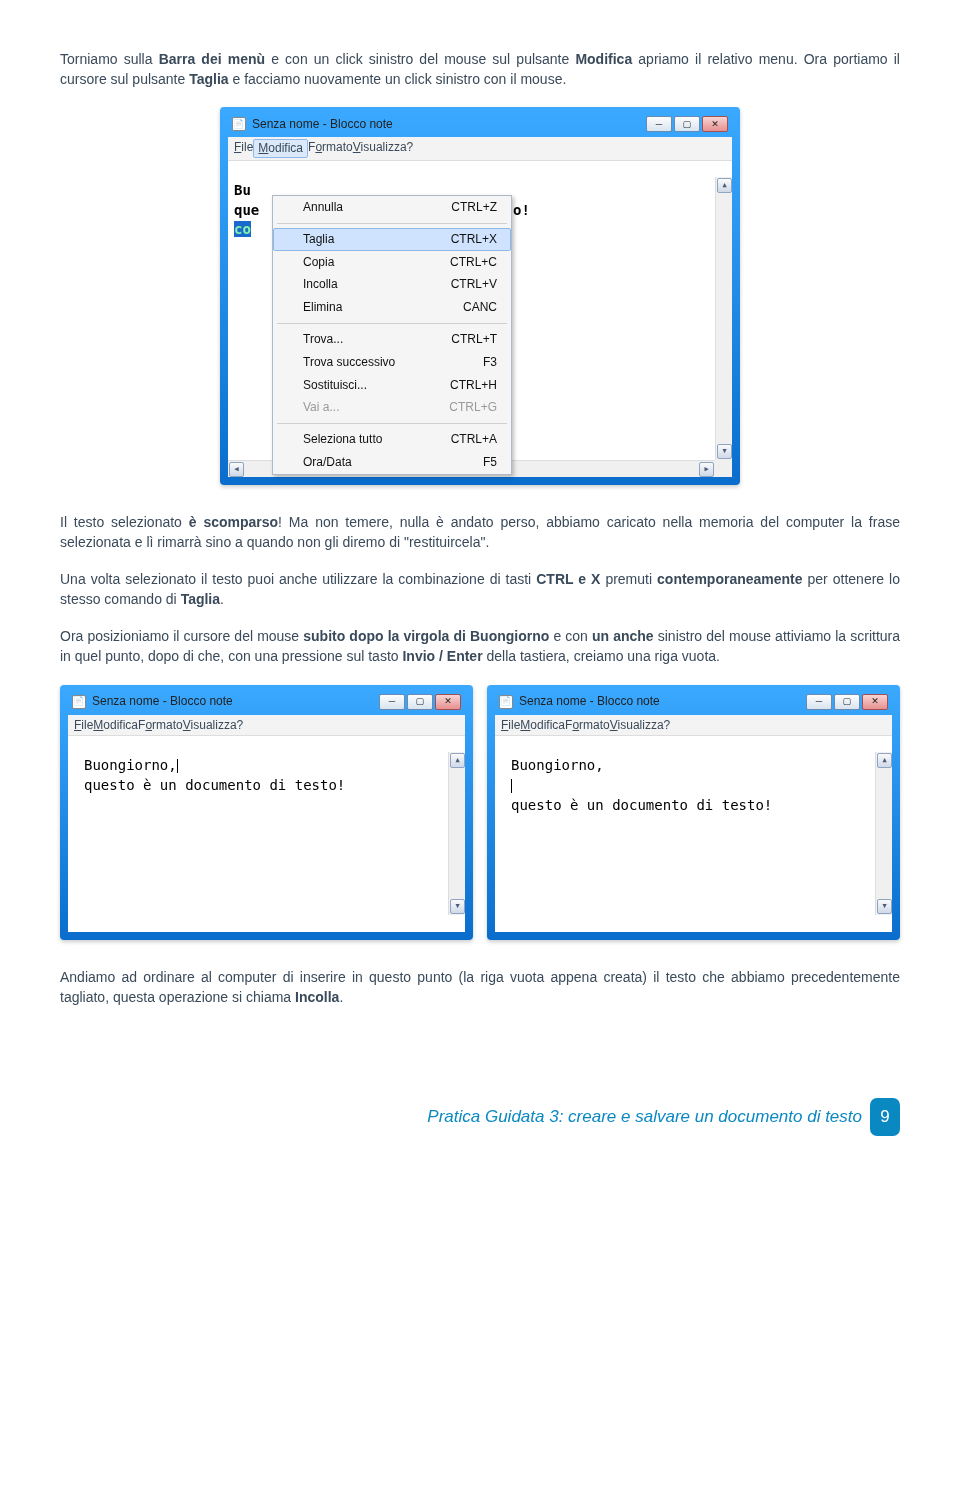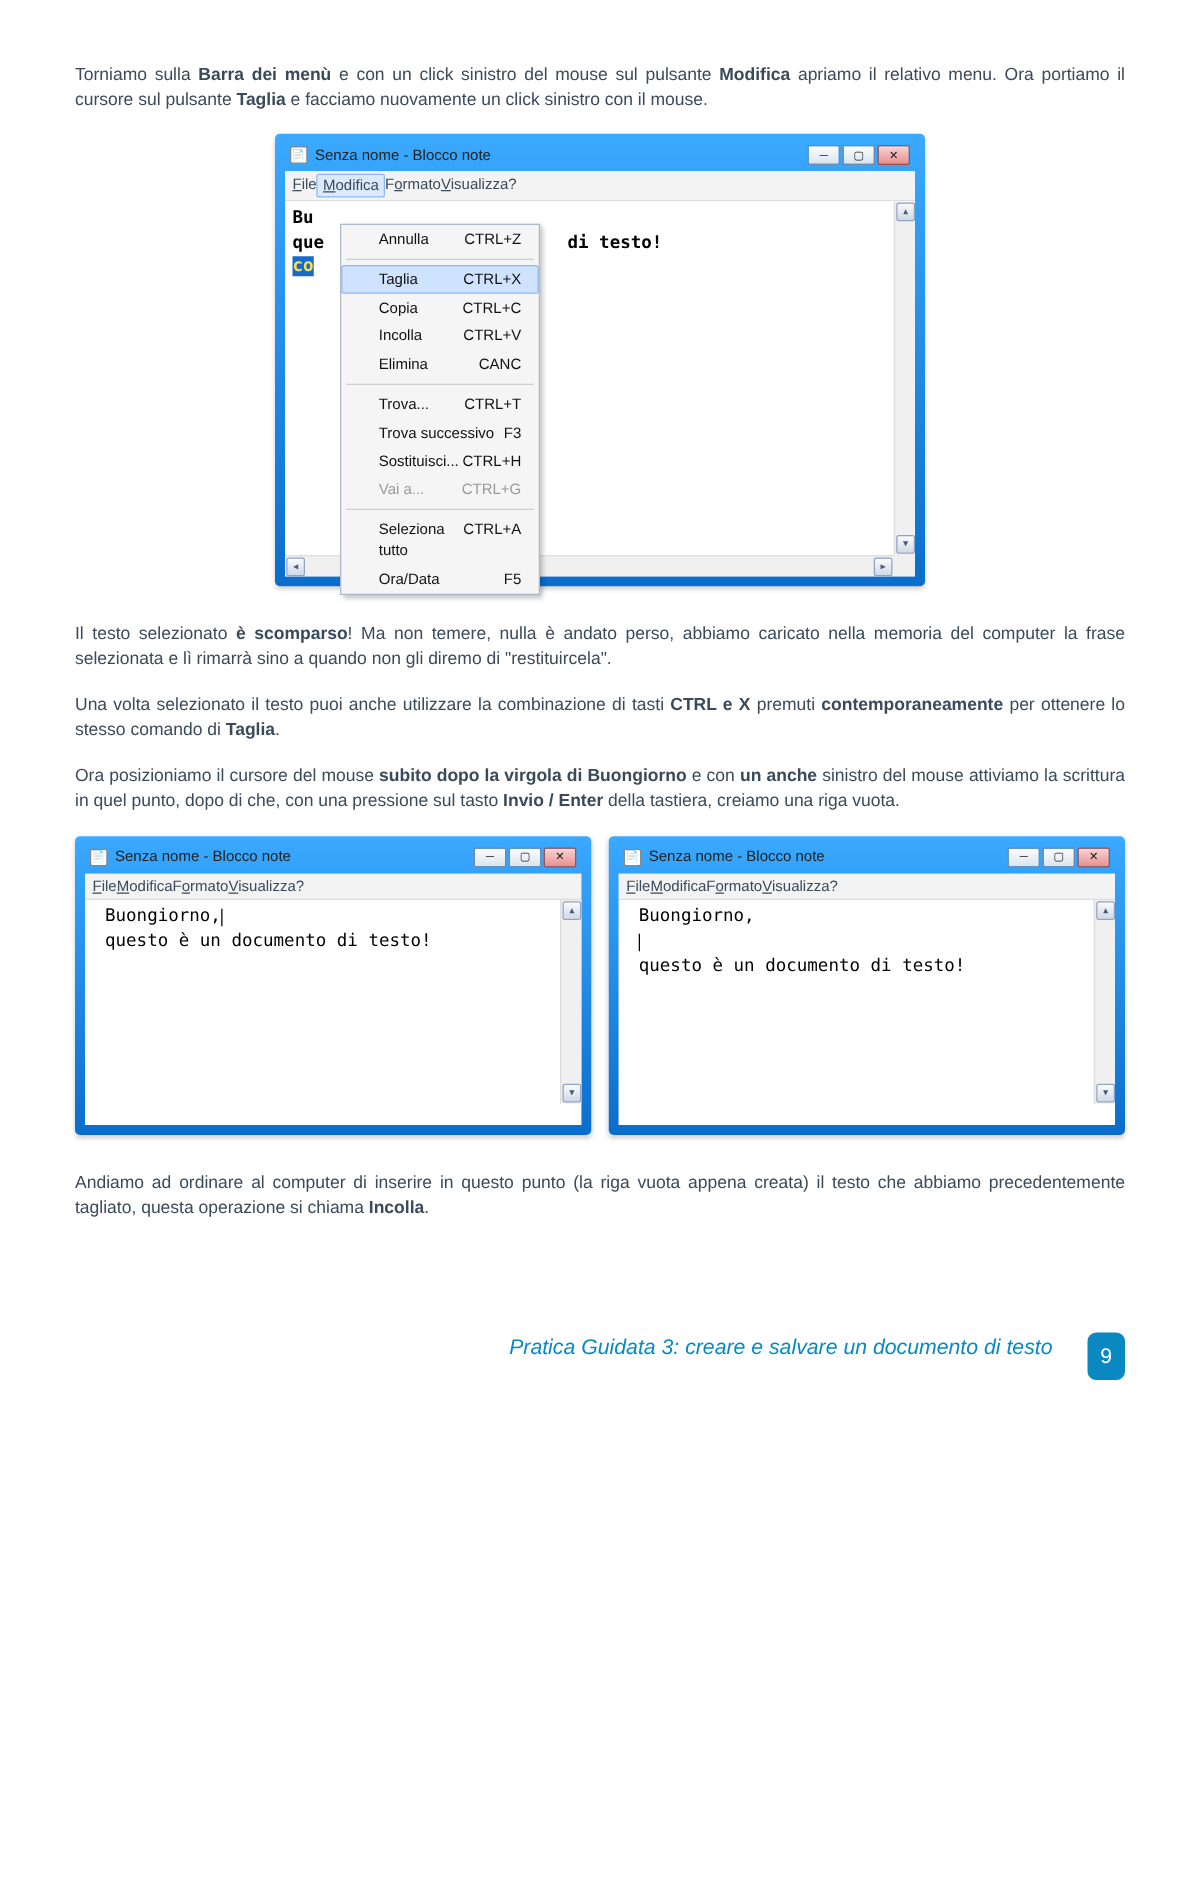--- a/index.html
+++ b/index.html
@@ -38,48 +38,48 @@
     width:26px; height:16px; background:linear-gradient(#fdfdfd,#d8e4f0);
     border:1px solid #6a8bb0; border-radius:2px;
     display:flex; align-items:center; justify-content:center; font-size:9px;
   }
   .np-btn.close { background:linear-gradient(#f8d4d4,#e89090); border-color:#a05050; }
   .np-menubar {
     background:#f3f3f3; padding:2px 6px; font-size:12px;
     display:flex; gap:0; border-bottom:1px solid #ddd;
   }
   .np-menubar span u { text-decoration: underline; }
-  .np-body { background:#fff; min-height:220px; position:relative; font-family: "Lucida Console", monospace; font-size:14px; color:#000; }
+  .np-body { background:#fff; min-height:220px; position:relative; font-family: "Lucida Console", monospace; font-size:14px; color:#000;margin-top:16px; }
   .np-text { padding:4px 16px; line-height:1.4; white-space:pre; }
   .np-scroll-v { position:absolute; right:0; top:0; bottom:17px; width:17px; background:#f0f0f0; border-left:1px solid #ddd; }
   .np-scroll-h { position:absolute; left:0; right:17px; bottom:0; height:17px; background:#f0f0f0; border-top:1px solid #ddd; }
   .np-scroll-corner { position:absolute; right:0; bottom:0; width:17px; height:17px; background:#f0f0f0; }
   .np-scroll-arrow { width:15px; height:15px; margin:1px; background:linear-gradient(#fafafa,#d0d9e8); border:1px solid #8fa3c2; border-radius:2px; display:flex;align-items:center;justify-content:center; font-size:7px; color:#4a5a7a;}
   .np-scroll-arrow.bottom { position:absolute; bottom:0; }
   .np-scroll-arrow.right { position:absolute; right:0; }
 
   
   .dropdown {
-    position:absolute; top:18px; left:44px; width:160px;
+    position:absolute; top:18px; left:44px; width:240px;
     background:#f5f5f5; border:1px solid #aeb9c7;
     box-shadow:2px 2px 4px rgba(0,0,0,0.25);
     font-family:"Segoe UI",Tahoma,sans-serif; font-size:12px; color:#111; z-index:5;
   }
   .dd-item { display:flex; justify-content:space-between; padding:3px 14px 3px 30px; }
   .dd-item.hl { background:#cfe3ff; border:1px solid #8db9ea; border-radius:2px; padding:2px 13px 2px 29px; }
   .dd-item.gray { color:#9a9a9a; }
   .dd-sep { height:1px; background:#d0d0d0; margin:4px 4px; }
 
   .cursor-arrow { position:absolute; width:11px; height:15px; }
 
-  .sel { background:#1a6acb; color:#fde047; }
+  .sel { background:#1a6acb; color:#86efac; }
 
   .row2 { display:flex; gap:14px; margin-bottom:28px; }
 
-  .footer { margin-top:90px; display:flex; justify-content:flex-end; gap:28px; font-style:italic; color:#0a88c2; font-size:17px;}
+  .footer { margin-top:90px; display:flex; justify-content:flex-end; align-items:center; gap:8px; font-style:italic; color:#0a88c2; font-size:17px;}
   .pagenum { width:30px; height:38px; background:#0a88c2; border-radius:7px; color:#fff; display:flex; align-items:center; justify-content:center; font-style:normal; font-size:17px;}
 
   .wrap1 { width:520px; margin:8px auto 28px auto; }
   .np-body.h1 { min-height:300px; }
   .np-body.h2 { min-height:180px; }
 
   .hidden-text { position:absolute; left:6px; top:4px; font-family:"Lucida Console",monospace; font-size:14px; font-weight:700; color:#000; line-height:1.4; }
   .hidden-text .right { position:absolute; left:220px; top:20px; white-space:nowrap; }
 
   .caret { display:inline-block; width:1px; height:14px; background:#000; vertical-align:text-bottom; }

